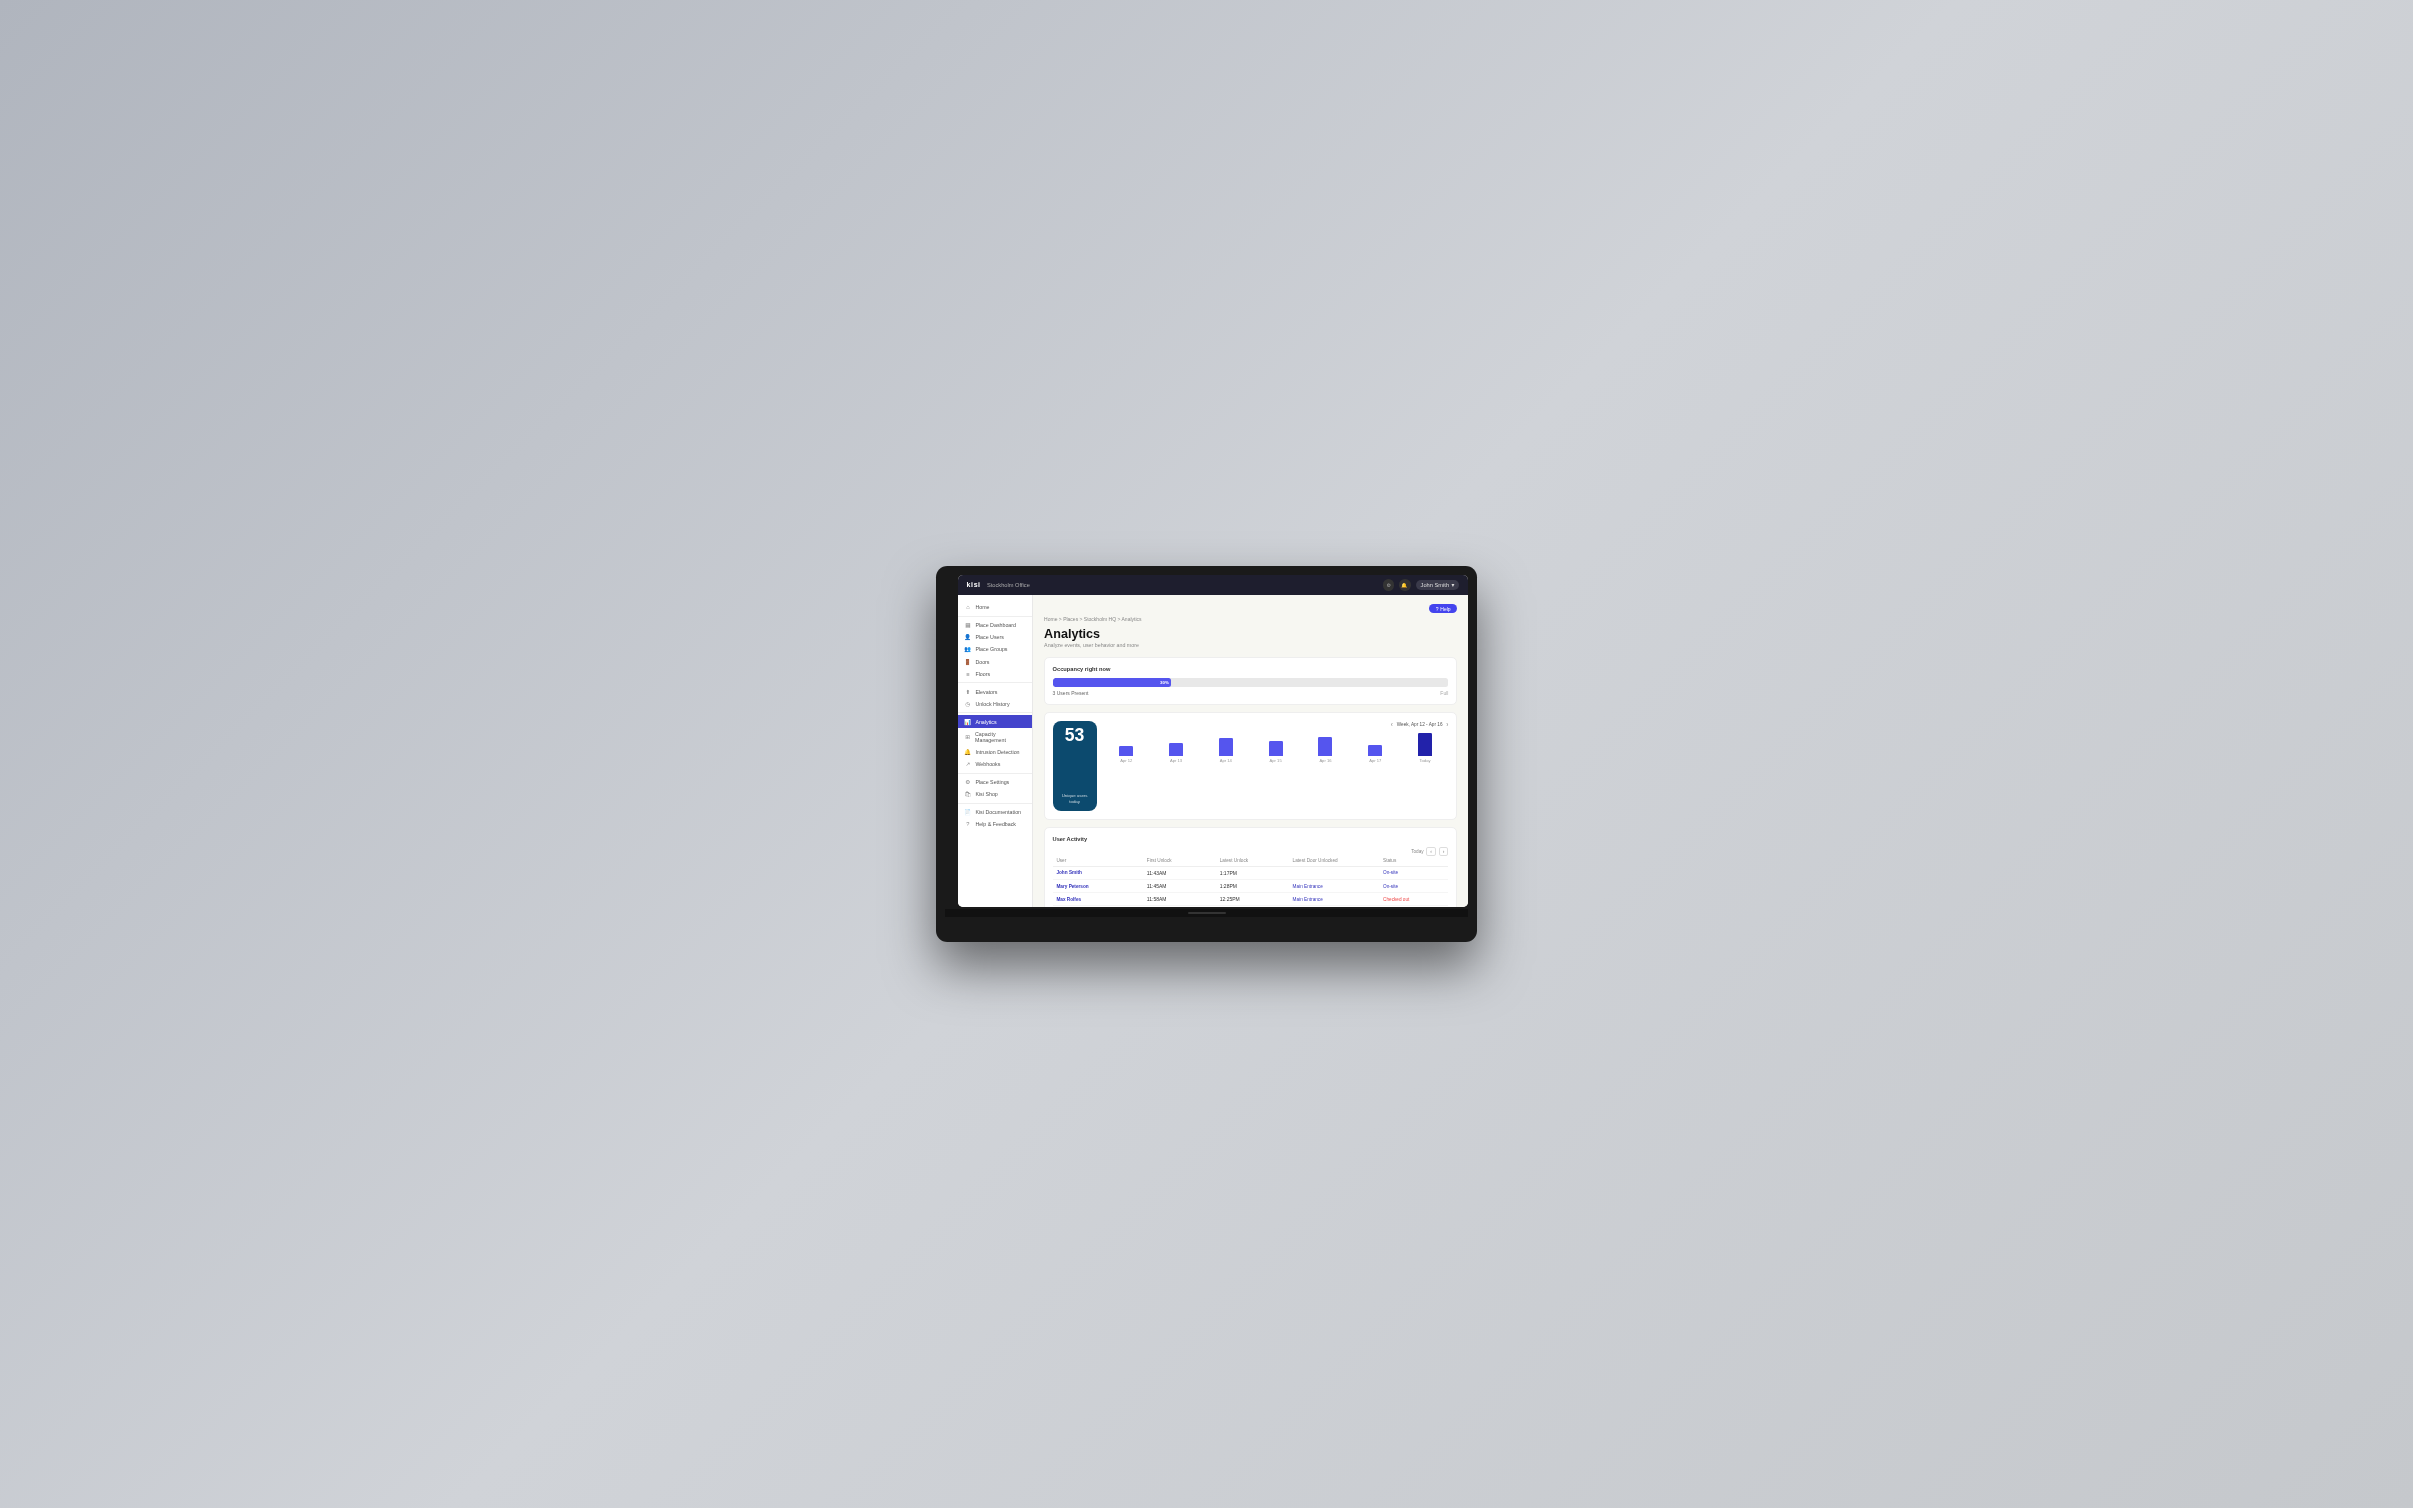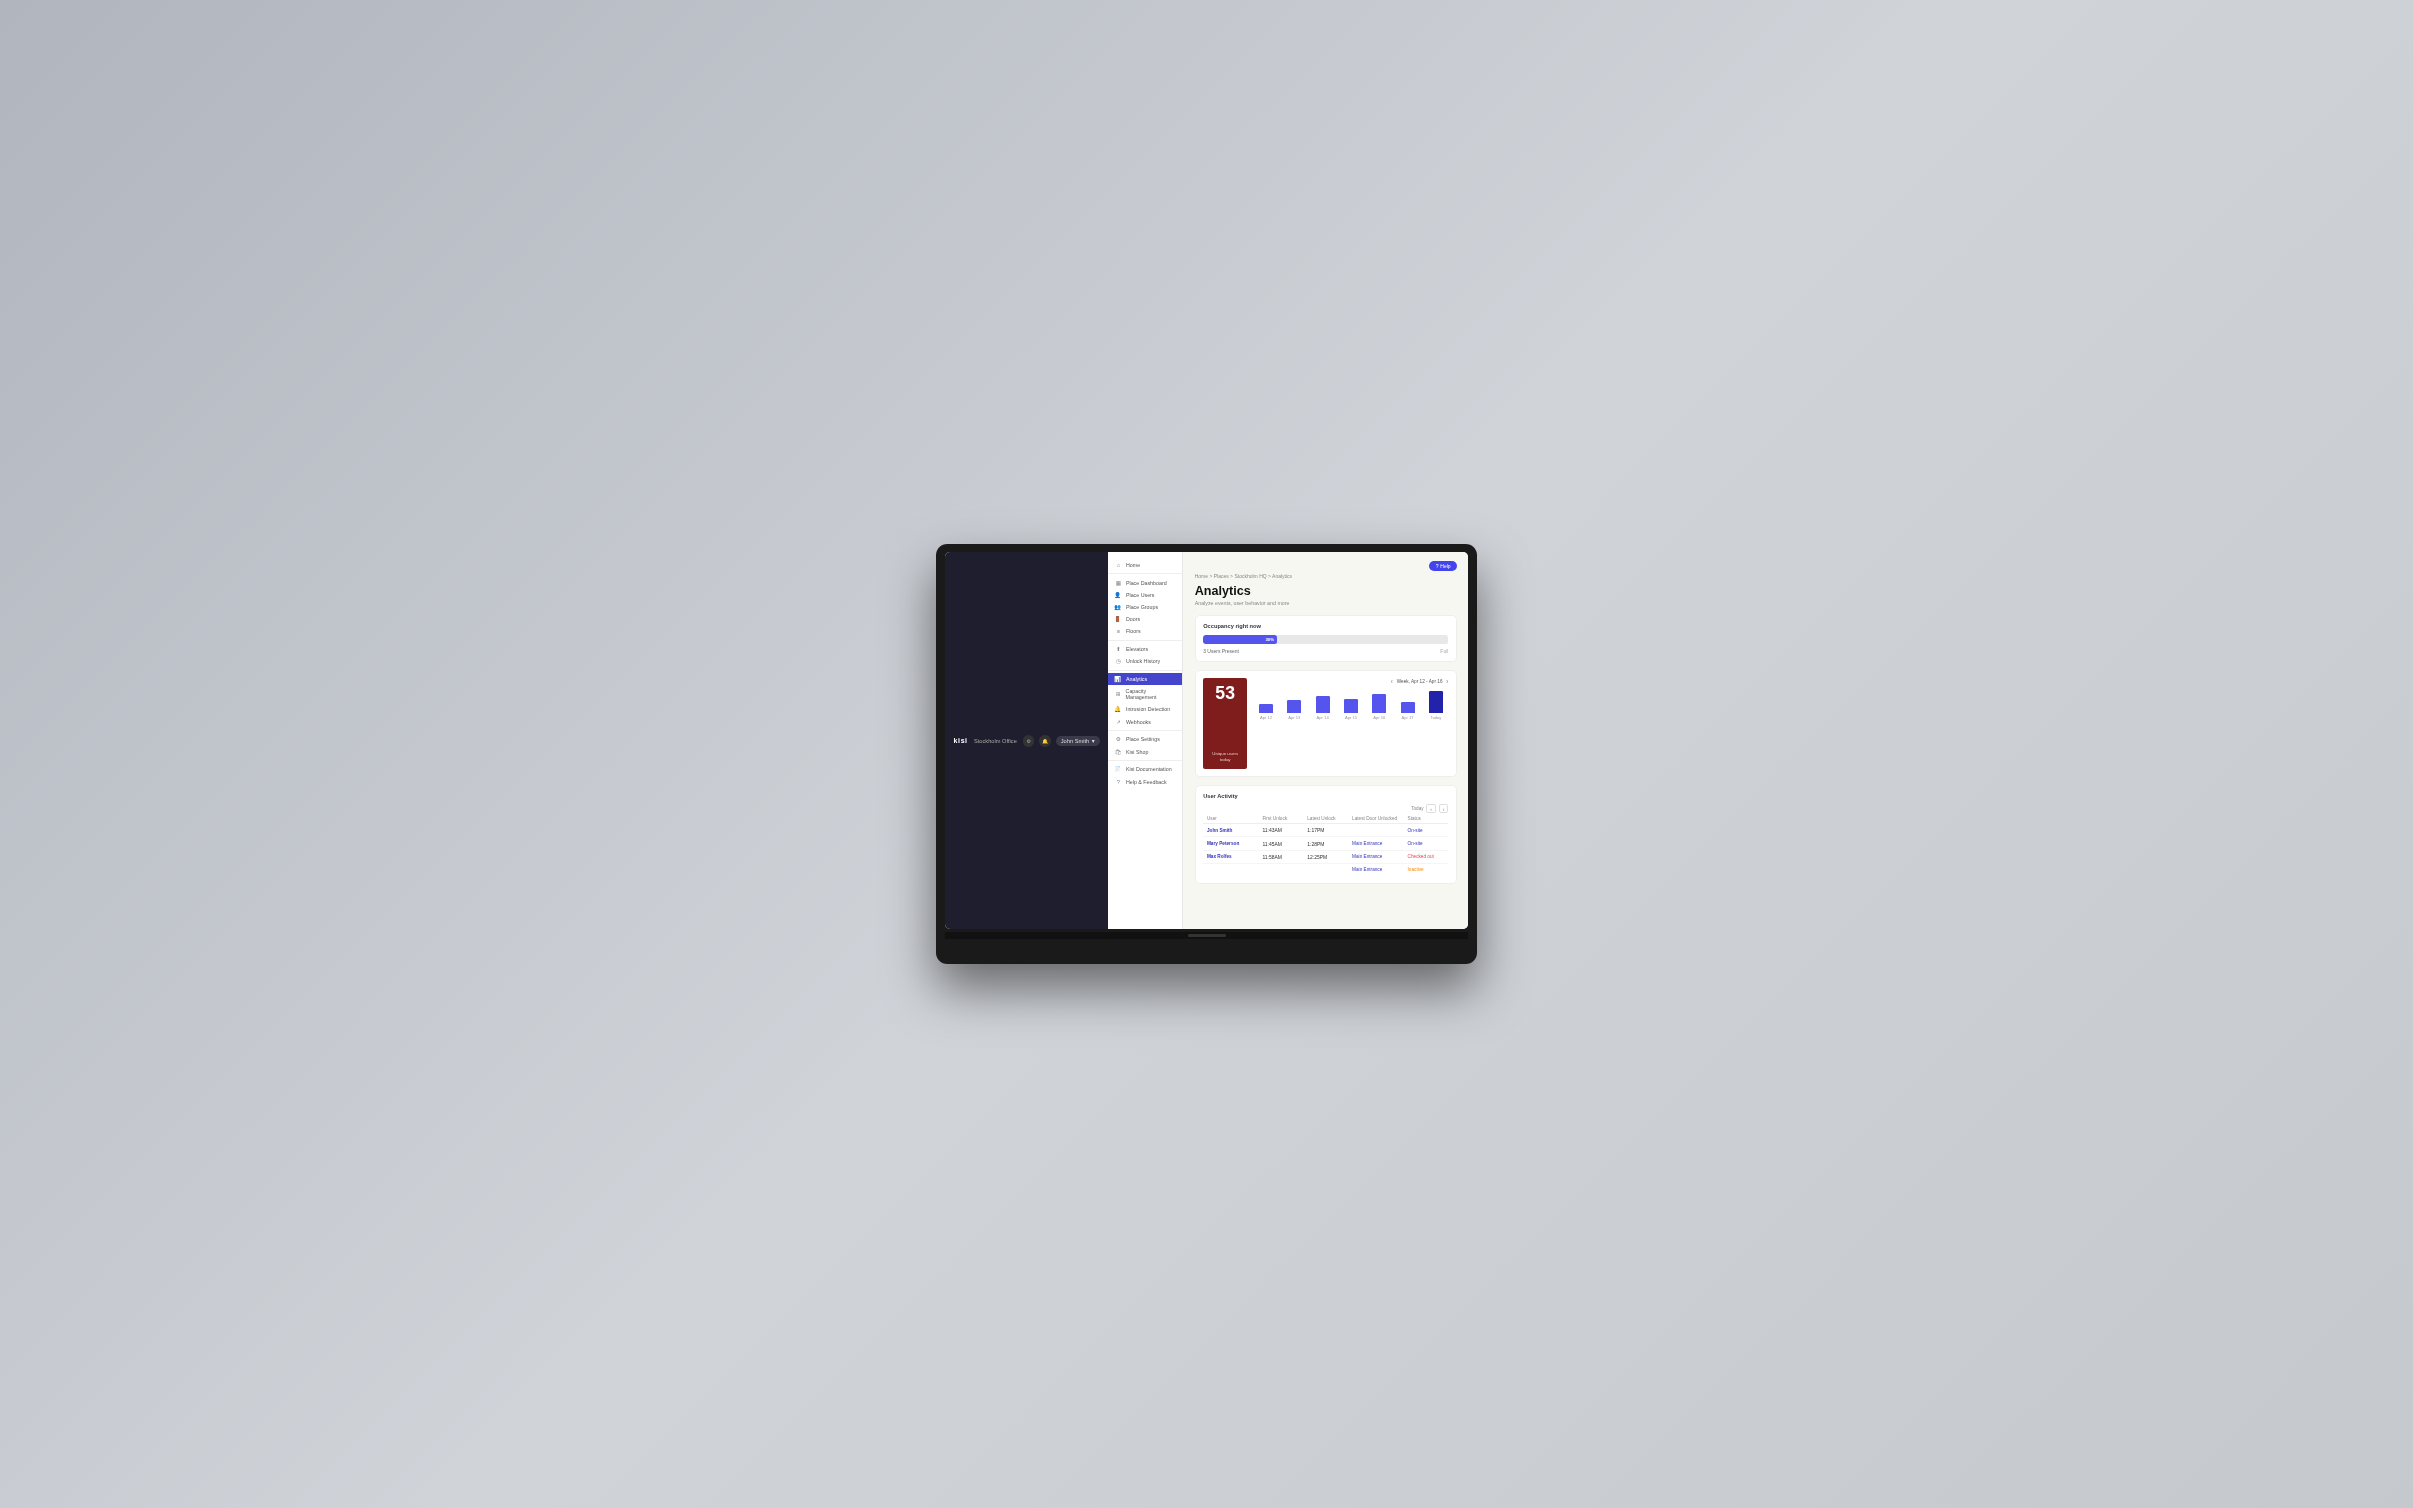--- a/index.html
+++ b/index.html
@@ -20,22 +20,23 @@
       border-radius: 11.3px;
       padding: 8.8px 8.8px 25px;
       box-shadow: 0 25px 50px rgba(0,0,0,0.5);
     }
 
     .screen {
       background: #f5f5f0;
       border-radius: 5px;
       overflow: hidden;
       display: flex;
-      flex-direction: row;
-      height: 377px;
+      flex-direction: column;
+      height: 332px;
+      margin-left: 13px;
     }
 
     
     .top-bar {
       background: #1e1e2e;
       display: flex;
       align-items: center;
       padding: 3.8px 8.8px;
       gap: 6.3px;
       min-height: 20px;
@@ -215,22 +216,22 @@
       color: #aaa;
       font-size: 5px;
     }
 
     
     .chart-section {
       display: flex;
       gap: 6.3px;
     }
     .chart-big-number {
-      background: #7f1d1d;
-      border-radius: 2px;
+      background: #0c4a6e;
+      border-radius: 8px;
       width: 44px;
       min-width: 44px;
       padding: 6.3px;
       color: #fff;
       display: flex;
       flex-direction: column;
       justify-content: center;
       align-items: center;
       text-align: center;
       gap: 46px;

